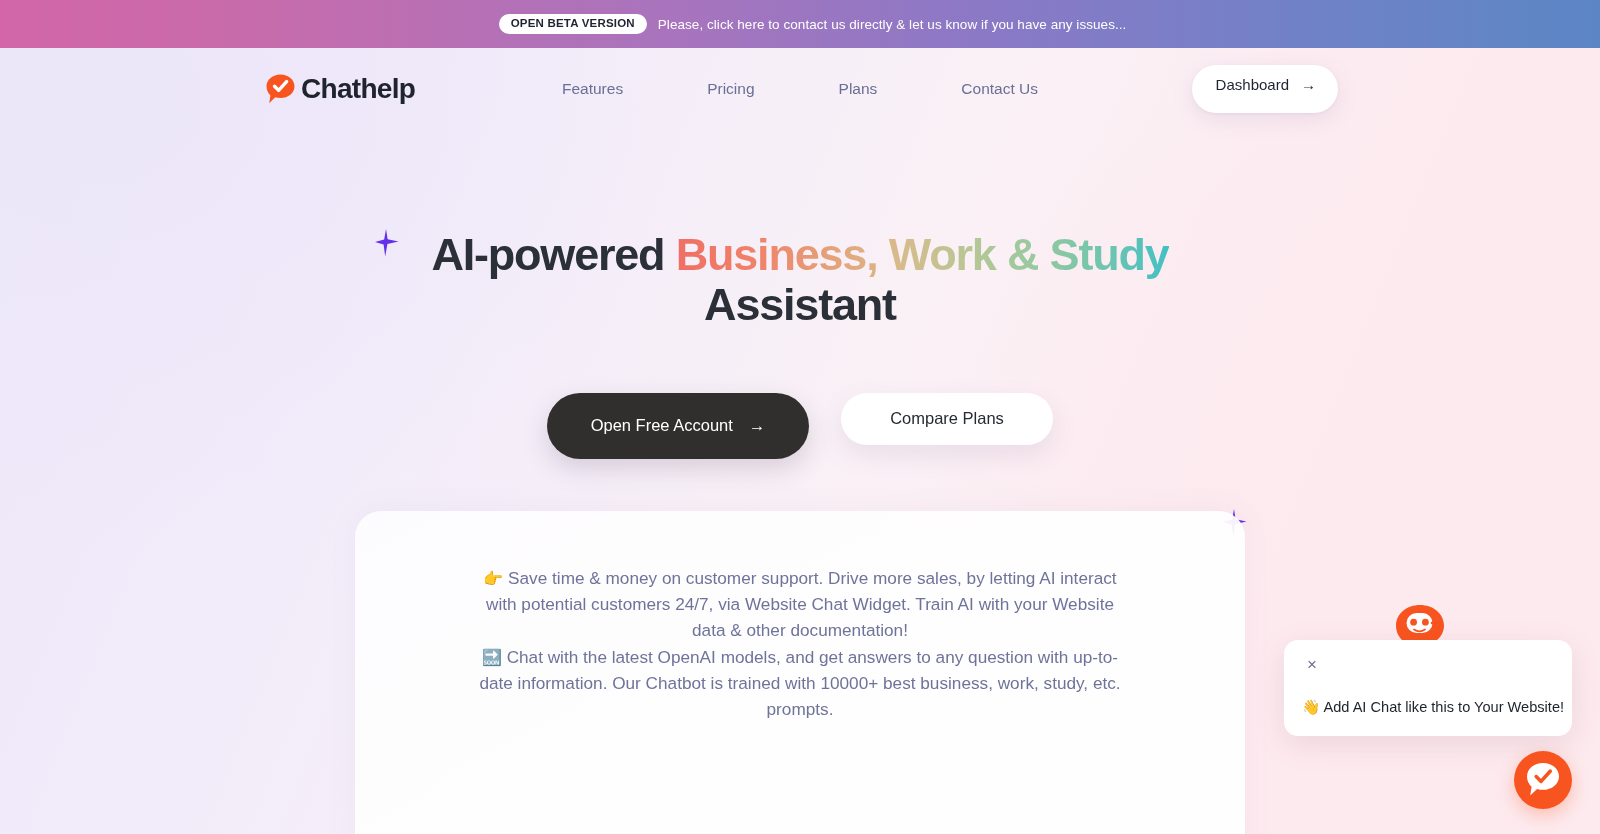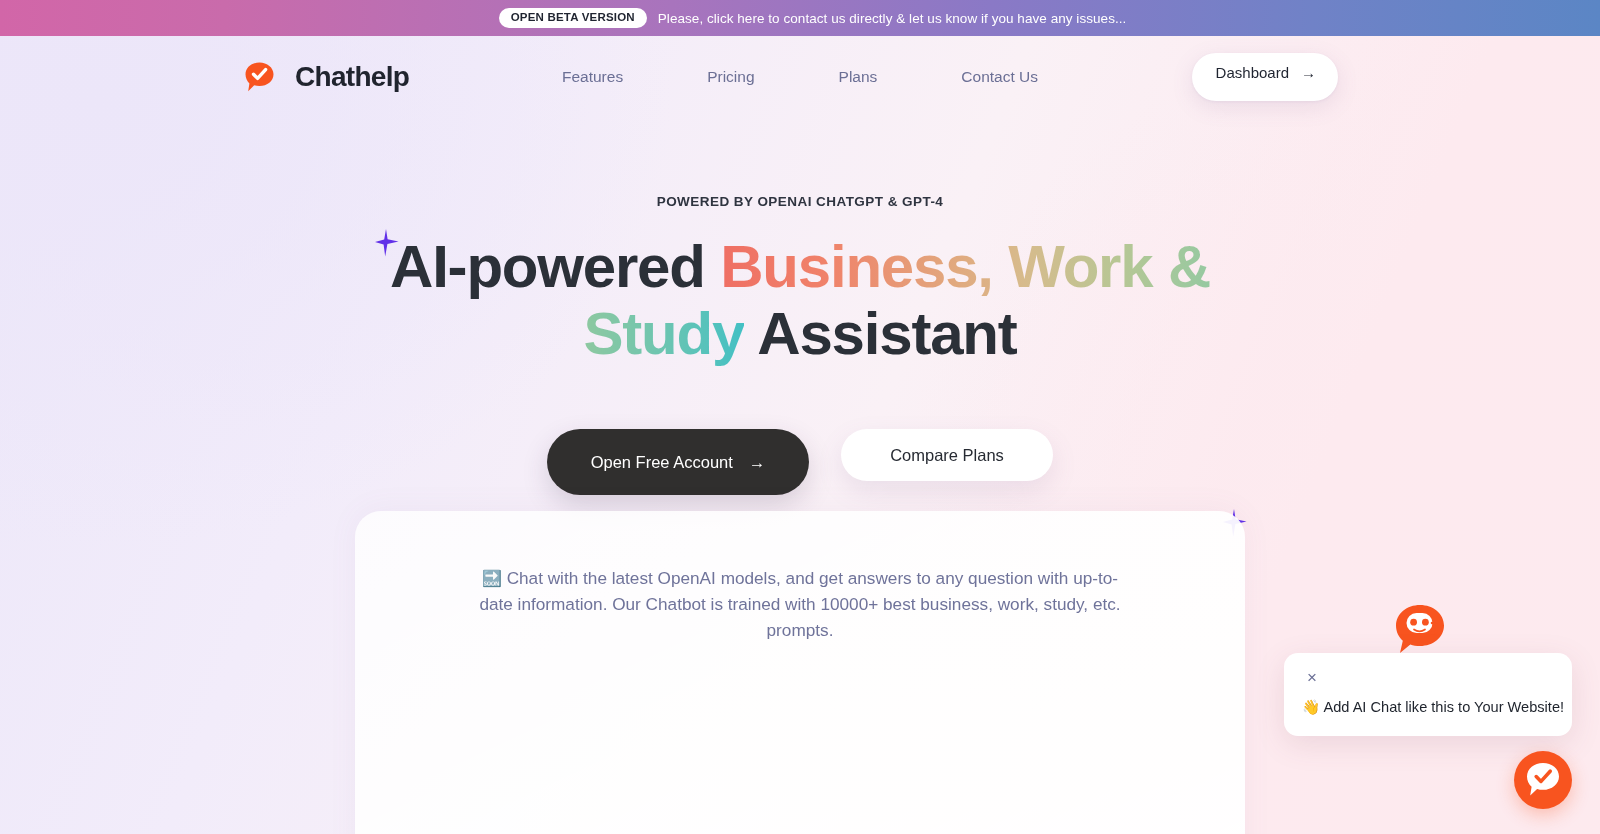--- a/index.html
+++ b/index.html
@@ -22,21 +22,21 @@
     overflow: hidden;
     background:
       radial-gradient(ellipse 900px 700px at 92% 55%, #fdeaef 0%, rgba(253,234,239,0) 62%),
       radial-gradient(ellipse 900px 700px at 6% 12%, #ece6f9 0%, rgba(236,230,249,0) 64%),
       linear-gradient(112deg, #ece7f9 0%, #f2ecfa 26%, #faf1f6 54%, #fdeaef 78%, #fdeaee 100%);
   }
 
   
   .top-banner {
     position: relative;
-    height: 36px;
+    height: 48px;
     width: 100%;
     background: linear-gradient(90deg, #d266a8 0%, #c96bab 14%, #a874bd 42%, #8a79c6 62%, #7082c7 82%, #5b86c5 100%);
     display: flex;
     align-items: center;
     justify-content: center;
     gap: 11px;
     z-index: 40;
     padding-left: 25px;
   }
   .beta-badge {
@@ -60,24 +60,24 @@
   
   .site-header {
     position: relative;
     height: 82px;
     display: flex;
     align-items: center;
     z-index: 30;
   }
   .logo {
     position: absolute;
-    left: 243px;
-    display: flex;
-    align-items: center;
-    gap: 18px;
+    left: 264px;
+    display: flex;
+    align-items: center;
+    gap: 3px;
     cursor: pointer;
   }
   .logo-mark {
     width: 34px;
     height: 34px;
     position: relative;
     flex: none;
   }
   .logo-text {
     font-size: 28px;
@@ -127,21 +127,21 @@
     font-size: 13.5px;
     font-weight: bold;
     letter-spacing: 0.45px;
     color: #2f3440;
     text-transform: uppercase;
   }
 
   .hero-title {
     position: relative;
     margin-top: 24px;
-    font-size: 60px;
+    font-size: 45px;
     font-weight: bold;
     line-height: 1.12;
     letter-spacing: -1.2px;
     color: #2b3038;
     max-width: 820px;
     margin-left: auto;
     margin-right: auto;
   }
   .grad-a {
     background: linear-gradient(90deg, #ef6f64 0%, #f0826a 22%, #e1a97e 48%, #d7bb8c 62%, #b6c795 82%, #96c9a1 100%);
@@ -251,21 +251,21 @@
     border: none;
     background: transparent;
     color: #6b7096;
     font-size: 17px;
     line-height: 1;
     cursor: pointer;
     padding: 0;
     font-family: inherit;
   }
   .chat-message {
-    margin-top: 11px;
+    margin-top: 24px;
     font-size: 14.6px;
     color: #1e232c;
     line-height: 1.35;
     white-space: nowrap;
   }
 
   .chat-launcher {
     position: absolute;
     right: 28px;
     bottom: 25px;
@@ -311,21 +311,20 @@
     </nav>
 
     <button class="dashboard-btn">
       <span>Dashboard</span>
       <span class="arrow">→</span>
     </button>
   </header>
 
   <section class="hero">
 
-    <div class="eyebrow">POWERED BY OPENAI CHATGPT &amp; GPT-4</div>
 
     <h1 class="hero-title">
       <span>AI-powered </span><span class="grad-a">Business, Work &amp;</span>
       <span class="grad-b">Study</span><span> Assistant</span>
     </h1>
 
     <div class="cta-row">
       <button class="btn-primary">
         <span>Open Free Account</span>
         <span>→</span>
@@ -342,20 +341,24 @@
     </svg>
   </span>
   <span class="sparkle sparkle-2">
     <svg width="26" height="30" viewBox="0 0 26 30">
       <path d="M12 1 L13.6 11.2 L24.5 13.4 L13.4 16.1 L11.2 28.5 L9.6 16.4 L1 14.1 L10.2 11.4 Z" fill="#6130e8"></path>
     </svg>
   </span>
 
   <div class="feature-card">
     <div class="feature-list">
+      <p class="feature-item">
+        <span class="bullet-emoji">👉</span>
+        <span>Save time &amp; money on customer support. Drive more sales, by letting AI interact with potential customers 24/7, via Website Chat Widget. Train AI with your Website data &amp; other documentation!</span>
+      </p>
       <p class="feature-item">
         <span class="bullet-emoji">🔜</span>
         <span>Chat with the latest OpenAI models, and get answers to any question with up-to-date information. Our Chatbot is trained with 10000+ best business, work, study, etc. prompts.</span>
       </p>
     </div>
   </div>
 
   <div class="chat-widget">
 
     <span class="chat-avatar">

